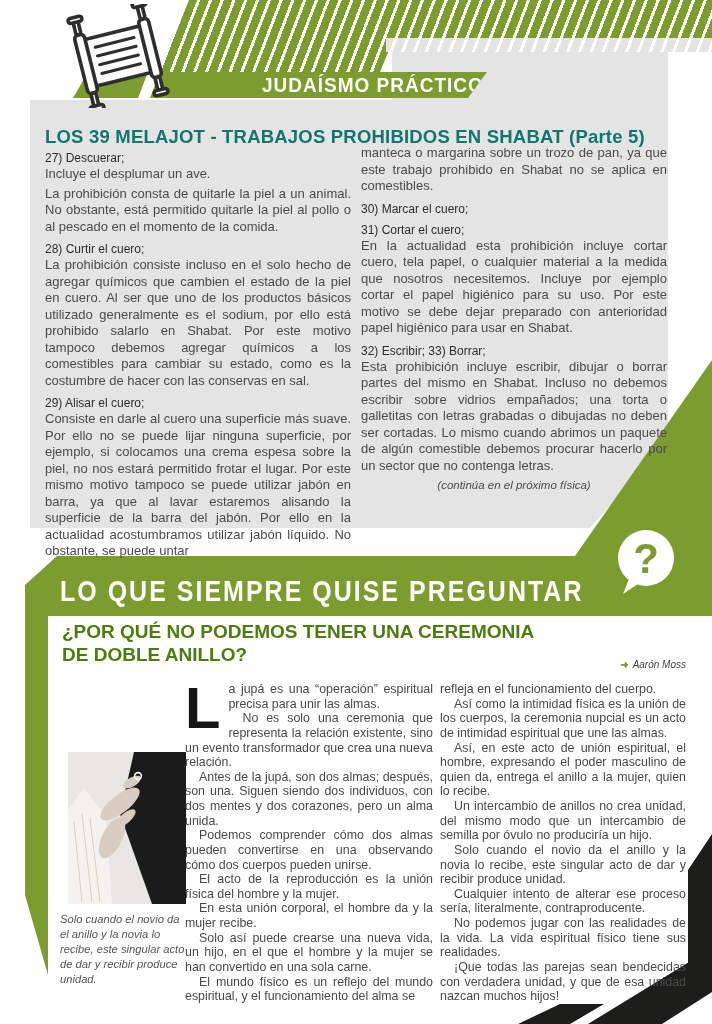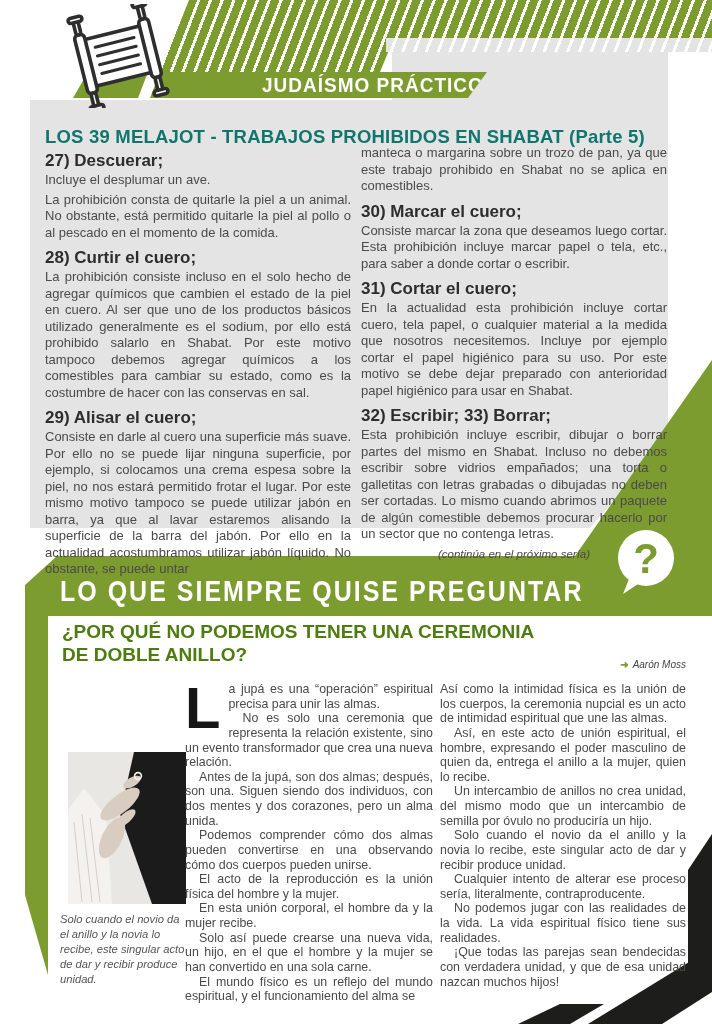--- a/index.html
+++ b/index.html
@@ -20,21 +20,21 @@
   #banner1-text{position:absolute;left:112px;top:0;line-height:26px;color:#fff;font-weight:bold;
     font-size:19px;letter-spacing:1px;transform:scaleY(1.1);transform-origin:center;white-space:nowrap;}
   #banner1-wedge{left:73px;top:72px;width:75px;height:26px;background:#7d9c2f;z-index:3;
     clip-path:polygon(15px 0,75px 0,65px 26px,0 26px);}
   #torah{left:58px;top:4px;width:120px;height:104px;z-index:4;}
 
   #a1-title{left:45px;top:110px;width:624px;z-index:5;font-weight:bold;font-size:18.5px;
     color:#0f766e;letter-spacing:.2px;margin-top:16px;}
 
   .a1col{z-index:5;color:#4a4a4a;text-align:justify;hyphens:auto;}
-  .a1col .mh{margin:7px 0 0;font-size:17px;color:#2d2d2d;font-weight:bold;}
+  .a1col .mh{margin:7px 0 0;font-size:12px;color:#2d2d2d;font-weight:normal;}
   .a1col .mp{margin:1px 0 3px;font-size:13px;line-height:1.27;}
   .a1col .mnote{margin:5px 0 0;font-size:11.5px;font-style:italic;text-align:center;color:#4a4a4a;}
   #a1-left{left:45px;top:144px;width:306px;}
   #a1-right{left:361px;top:144px;width:306px;}
 
   
   #green-frame{left:0;top:0;width:712px;height:1024px;z-index:1;pointer-events:none;}
   #banner2-text{left:60px;top:568px;width:540px;z-index:5;color:#fff;font-weight:bold;
     font-size:25px;letter-spacing:2px;line-height:40px;transform:scaleY(1.15);
     transform-origin:left top;white-space:nowrap;}
@@ -119,31 +119,30 @@
 
       <p class="mp">Consiste en darle al cuero una superficie más suave. Por ello no se puede lijar ninguna superficie, por ejemplo, si colocamos una crema espesa sobre la piel, no nos estará permitido frotar el lugar. Por este mismo motivo tampoco se puede utilizar jabón en barra, ya que al lavar estaremos alisando la superficie de la barra del jabón. Por ello en la actualidad acostumbramos utilizar jabón líquido. No obstante, se puede untar</p>
 
     </div>
   <div class="abs a1col" id="a1-right">
 
       <p class="mp">manteca o margarina sobre un trozo de pan, ya que este trabajo prohibido en Shabat no se aplica en comestibles.</p>
 
       <h4 class="mh">30) Marcar el cuero;</h4>
 
-      <p class="mp">Consiste marcar la zona que deseamos luego cortar. Esta prohibición incluye marcar papel o tela, etc., para saber a donde cortar o escribir.</p>
 
       <h4 class="mh">31) Cortar el cuero;</h4>
 
       <p class="mp">En la actualidad esta prohibición incluye cortar cuero, tela papel, o cualquier material a la medida que nosotros necesitemos. Incluye por ejemplo cortar el papel higiénico para su uso. Por este motivo se debe dejar preparado con anterioridad papel higiénico para usar en Shabat.</p>
 
       <h4 class="mh">32) Escribir; 33) Borrar;</h4>
 
       <p class="mp">Esta prohibición incluye escribir, dibujar o borrar partes del mismo en Shabat. Incluso no debemos escribir sobre vidrios empañados; una torta o galletitas con letras grabadas o dibujadas no deben ser cortadas. Lo mismo cuando abrimos un paquete de algún comestible debemos procurar hacerlo por un sector que no contenga letras.</p>
 
-      <p class="mnote">(continúa en el próximo sería)</p>
+      <p class="mnote">(continúa en el próximo física)</p>
     </div>
 
   <div class="abs" id="banner2-text">LO QUE SIEMPRE QUISE PREGUNTAR</div>
   <svg class="abs" id="bubble" viewBox="0 0 86 96">
     <circle cx="43" cy="42" r="28" fill="#ffffff"></circle>
     <polygon points="20,78 38,66 28,58" fill="#ffffff"></polygon>
     <text x="43" y="57" text-anchor="middle" font-family="Liberation Sans, sans-serif" font-size="42" font-weight="bold" fill="#7d9c2f">?</text>
   </svg>
 
   <div class="abs" id="a2-title">
@@ -174,20 +173,21 @@
   <div class="abs" id="photo-caption">Solo cuando el novio da el anillo y la novia lo recibe, este singular acto de dar y recibir produce unidad.</div>
 
   <div class="abs a2col" id="a2-colA">
     <p id="a2-lead"><span class="dropcap">L</span><span>a jupá es una “operación” espiritual precisa para unir las almas.</span></p>
     <span>
       
     <p>No es solo una ceremonia que representa la relación existente, sino un evento transformador que crea una nueva relación.</p><p>Antes de la jupá, son dos almas; después, son una. Siguen siendo dos individuos, con dos mentes y dos corazones, pero un alma unida.</p><p>Podemos comprender cómo dos almas pueden convertirse en una observando cómo dos cuerpos pueden unirse.</p><p>El acto de la reproducción es la unión física del hombre y la mujer.</p><p>En esta unión corporal, el hombre da y la mujer recibe.</p><p>Solo así puede crearse una nueva vida, un hijo, en el que el hombre y la mujer se han convertido en una sola carne.</p><p>El mundo físico es un reflejo del mundo espiritual, y el funcionamiento del alma se</p></span>
   </div>
   <div class="abs a2col" id="a2-colB">
 
+  <p>refleja en el funcionamiento del cuerpo.</p>
       <p>Así como la intimidad física es la unión de los cuerpos, la ceremonia nupcial es un acto de intimidad espiritual que une las almas.</p>
       <p>Así, en este acto de unión espiritual, el hombre, expresando el poder masculino de quien da, entrega el anillo a la mujer, quien lo recibe.</p>
       <p>Un intercambio de anillos no crea unidad, del mismo modo que un intercambio de semilla por óvulo no produciría un hijo.</p>
       <p>Solo cuando el novio da el anillo y la novia lo recibe, este singular acto de dar y recibir produce unidad.</p>
       <p>Cualquier intento de alterar ese proceso sería, literalmente, contraproducente.</p>
       <p>No podemos jugar con las realidades de la vida. La vida espiritual físico tiene sus realidades.</p>
       <p>¡Que todas las parejas sean bendecidas con verdadera unidad, y que de esa unidad nazcan muchos hijos!</p>
     </div>
 
   <svg class="abs" id="black-decor" viewBox="0 0 712 1024">

